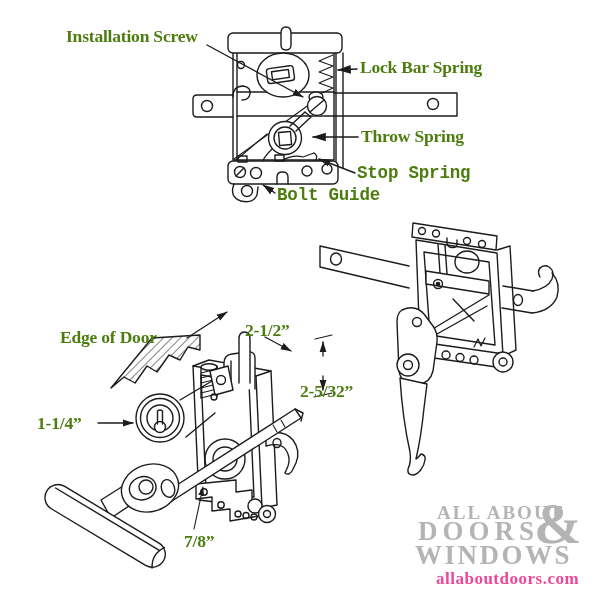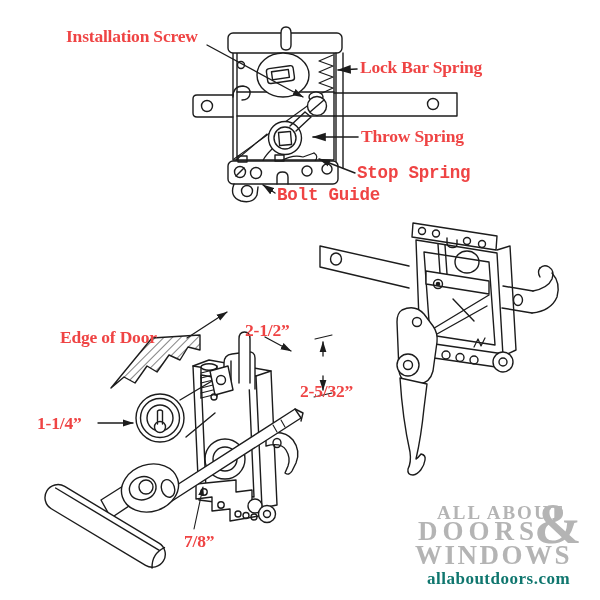--- a/index.html
+++ b/index.html
@@ -1,36 +1,36 @@
 <!DOCTYPE html>
 <html><head>
 <meta charset="utf-8">
 <style>
   html,body{margin:0;padding:0;background:#fff;}
   .stage{position:relative;width:600px;height:600px;background:#fff;overflow:hidden;
          font-family:"Liberation Serif","DejaVu Serif",serif;}
   .stage svg{position:absolute;left:0;top:0;}
   .lbl{position:absolute;font-weight:700;font-size:17.5px;line-height:1.05;
-       color:#ef4444;white-space:nowrap;letter-spacing:-0.2px;}
+       color:#4d7c0f;white-space:nowrap;letter-spacing:-0.2px;}
   #lbl-installation-screw{left:66px;top:27px;}
   #lbl-lock-bar-spring{left:360px;top:58px;}
   #lbl-throw-spring{left:361px;top:127px;}
   #lbl-stop-spring{left:357px;top:164px;font-family:Liberation Mono, monospace;}
   #lbl-bolt-guide{left:277px;top:186px;font-family:Liberation Mono, monospace;}
   #lbl-edge-of-door{left:60px;top:328px;text-align:right;}
   #lbl-dim-width{left:245px;top:321px;}
   #lbl-dim-height{left:300px;top:353px;margin-top:29px;}
   #lbl-dim-cylinder{left:37px;top:414px;}
   #lbl-dim-spindle{left:184px;top:532px;}
   .wm{position:absolute;font-weight:700;color:#b4b4b4;line-height:1;white-space:nowrap;}
   #wm-line1{left:437px;top:503px;font-size:19px;letter-spacing:2px;}
   #wm-amp{left:534px;top:495px;font-size:57px;}
   #wm-line2{left:418px;top:518px;font-size:27px;letter-spacing:5px;}
   #wm-line3{left:415px;top:542px;font-size:27px;letter-spacing:2.5px;}
-  #wm-site{left:427px;top:570px;font-size:17px;letter-spacing:.5px;color:#0f766e;}
+  #wm-site{left:436px;top:570px;font-size:17px;letter-spacing:.5px;color:#ec4899;}
 </style>
 </head>
 <body>
 
 <div class="stage">
 
 <svg width="600" height="600" viewBox="0 0 600 600">
   <defs>
     <marker id="arr" viewBox="0 0 8.5 6" refX="8" refY="3" markerWidth="8.5" markerHeight="6" orient="auto">
       <path d="M0,0.3 L8.5,3 L0,5.7 Z" fill="#1c1c1c"></path>

